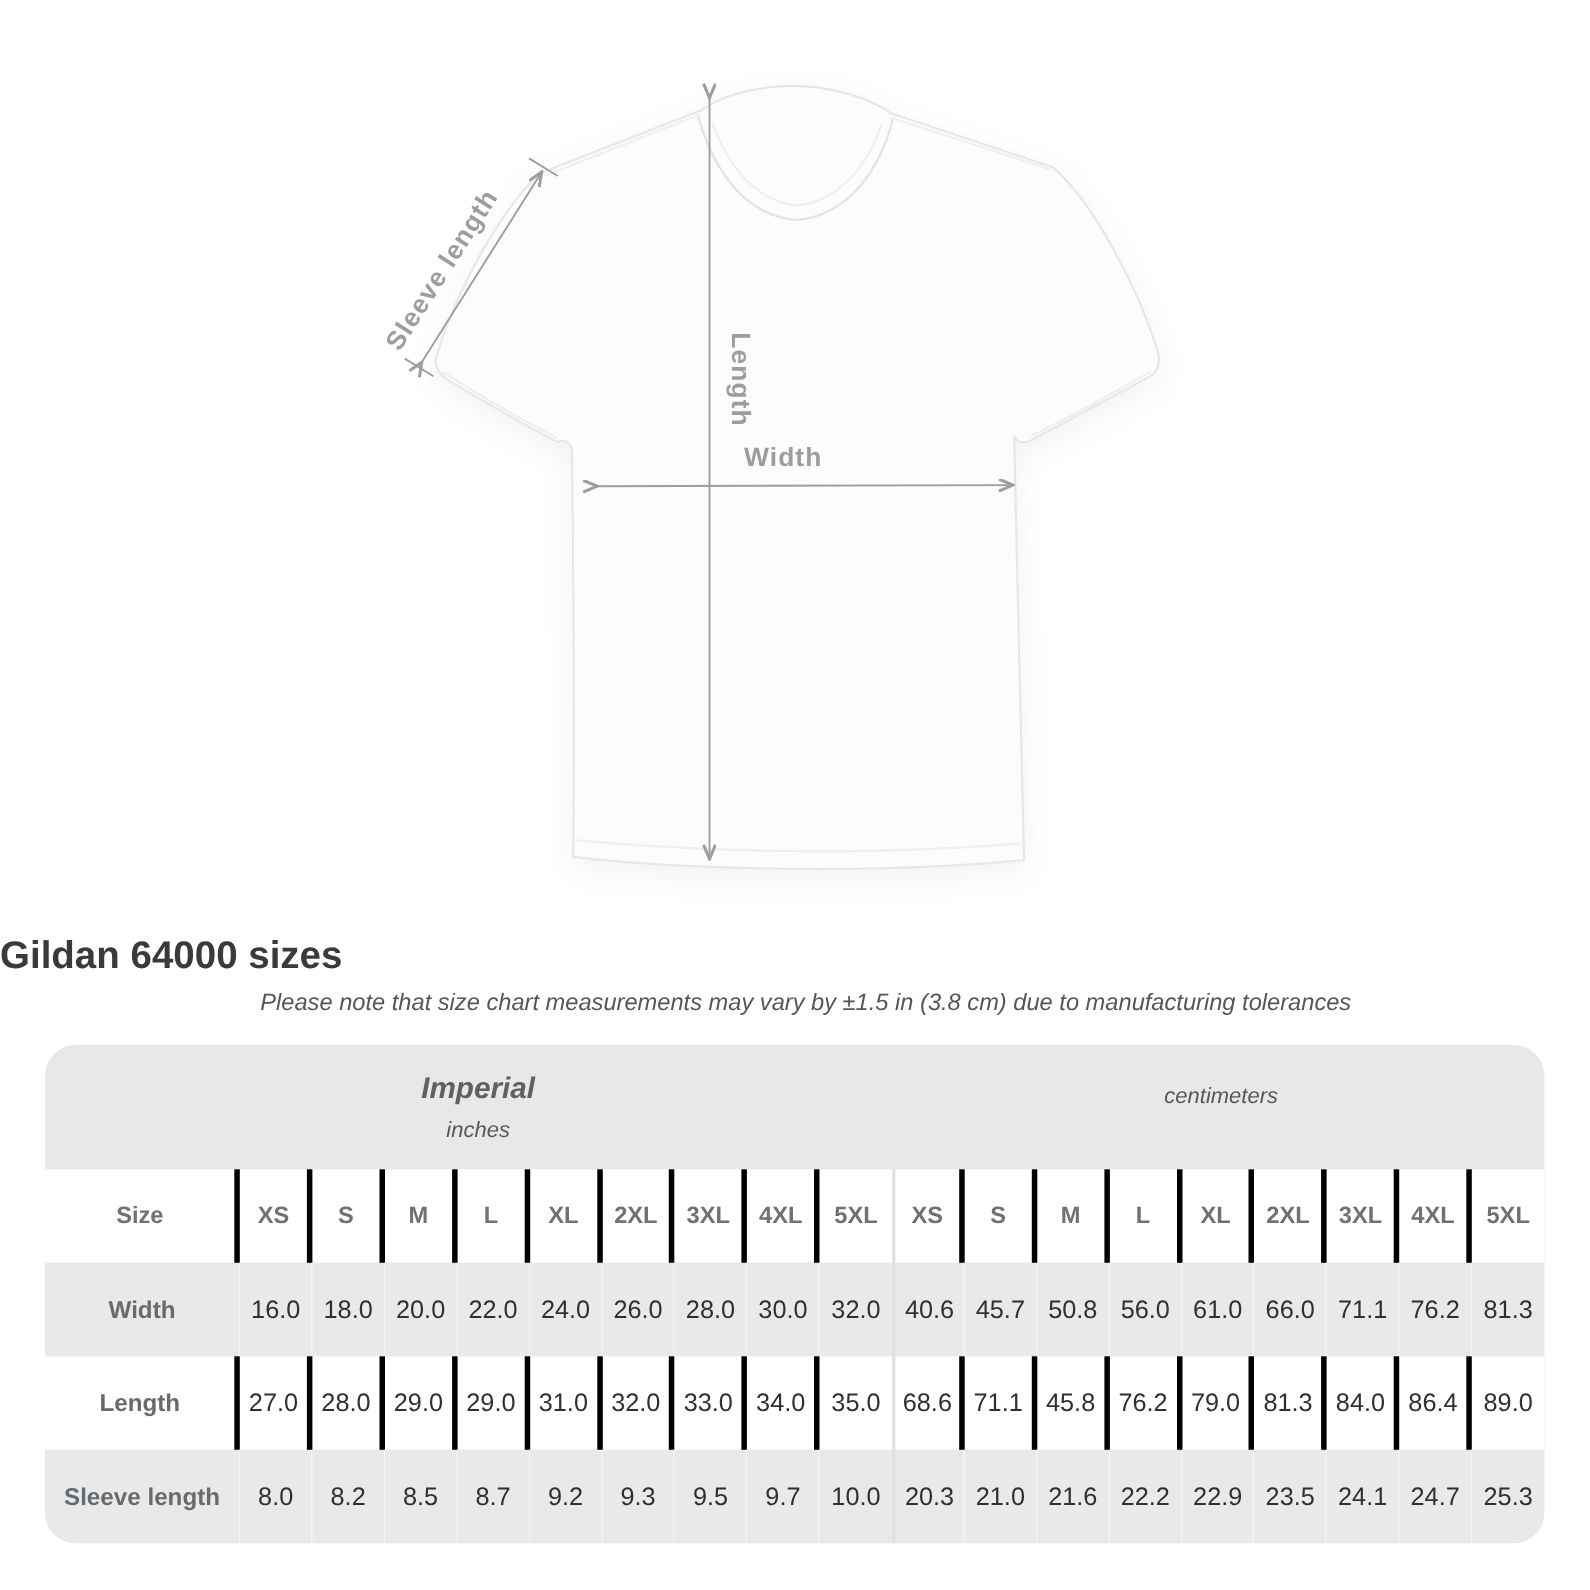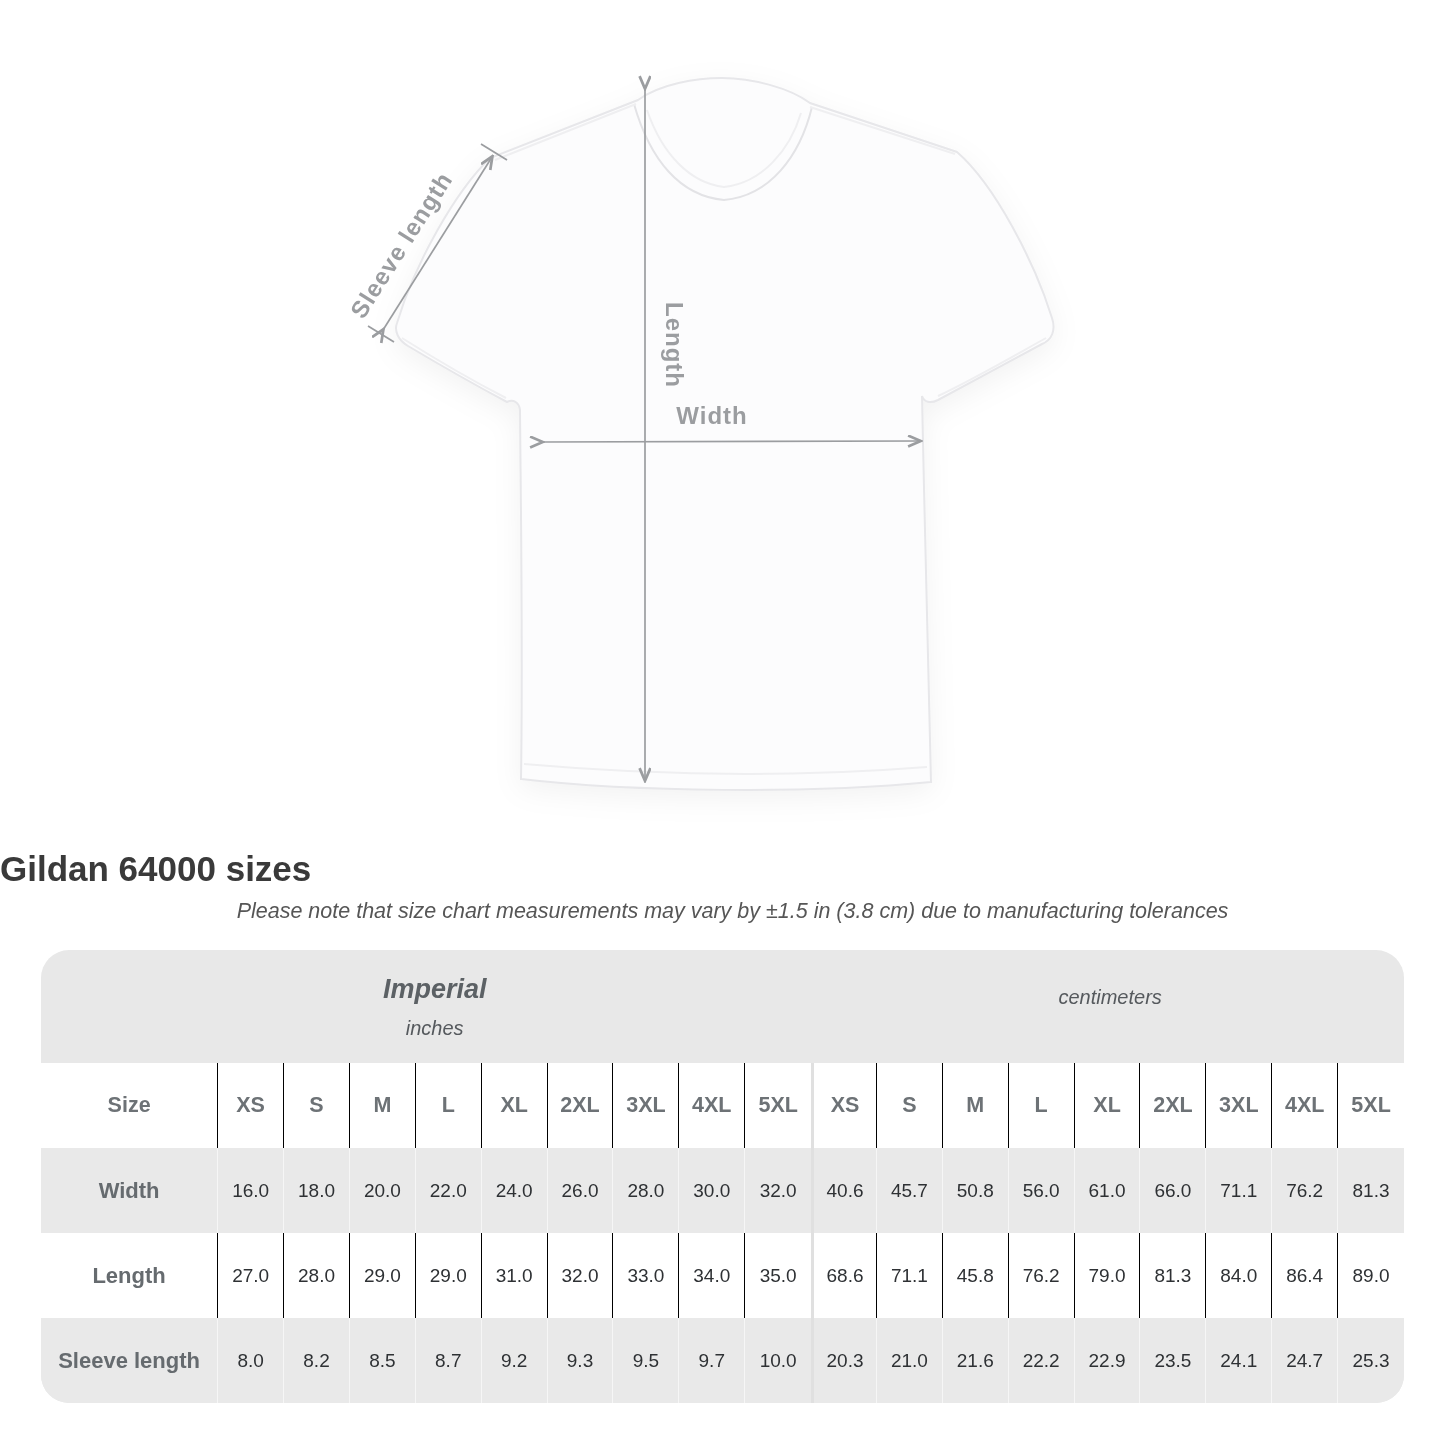--- a/index.html
+++ b/index.html
@@ -41,26 +41,26 @@
   .grid-row{
     display:grid;grid-template-columns:13% repeat(18,1fr);
     height:85px;
   }
   .grid-row.white{background:#ffffff;}
   .grid-row.gray{background:#e9e9e9;}
   .cell{
     display:flex;align-items:center;justify-content:center;
     box-sizing:border-box;
   }
-  .white .cell.sep{border-right:1px solid #000000;}
+  .white .cell.sep{border-right:5px solid #000000;}
   .gray  .cell.sep{border-right:1px solid #f6f6f6;}
   .cell.div-left{border-left:3px solid #e0e0e0;}
   .hdr{font-weight:bold;color:#6d7276;font-size:21.5px;}
   .row-label{font-weight:bold;color:#666b6f;font-size:22px;}
-  .val{color:#2e3134;font-size:19px;}
+  .val{color:#2e3134;font-size:23px;}
 </style>
 </head>
 <body>
 
 <div class="diagram-wrap">
   <svg width="1445" height="845" viewBox="0 0 1445 845">
     <defs>
       <marker id="arr" markerWidth="9" markerHeight="8" refX="7.5" refY="3.5" orient="auto">
         <path d="M0.5,0.3 L8,3.5 L0.5,6.7" fill="none" stroke="#9b9da0" stroke-width="1.6"></path>
       </marker>

